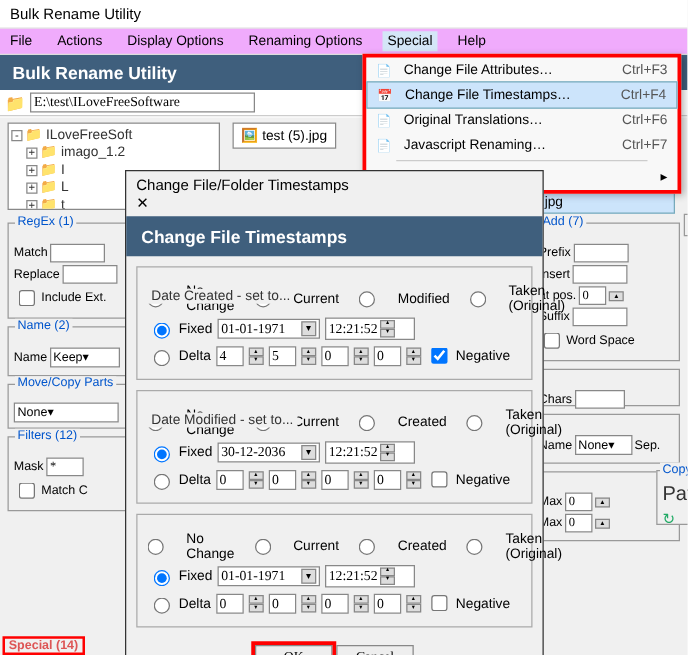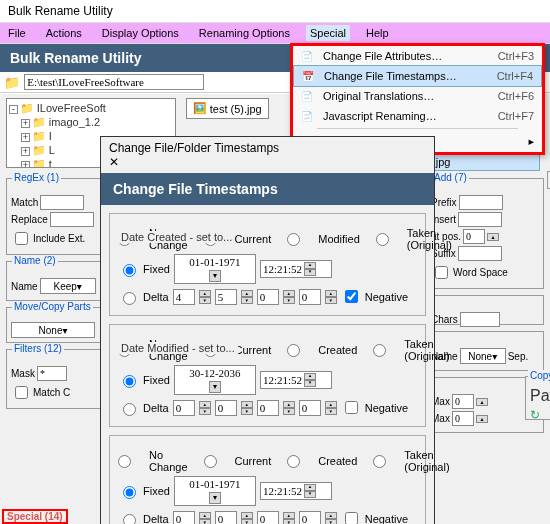--- a/index.html
+++ b/index.html
@@ -25,34 +25,34 @@
   .tree .pm { border:1px solid #888; width:9px; height:9px; display:inline-block; text-align:center; line-height:7px; font-size:9px; margin-right:2px; }
   .tree .fld { color:#e8b04e; }
   .listhdr { position:absolute; left:186px; top:4px; background:#fff; border:1px solid #888; padding:3px 6px; display:flex; align-items:center; gap:3px; font-size:11px; }
   .filesel { position:absolute; right:10px; top:12px; width:115px; font-size:11px; line-height:15px; }
   .filesel div { background:#cce4fb; border:1px solid #7ab; padding:0 3px; margin-bottom:-1px; white-space:nowrap; overflow:hidden; }
   .panel-stack { position:absolute; left:6px; top:84px; width:96px; }
   .gbox { border:1px solid #999; position:relative; margin-bottom:6px; padding:14px 4px 4px 4px; font-size:10px; background:#f0f0f0; }
   .gbox .ttl { position:absolute; top:-7px; left:5px; background:#f0f0f0; padding:0 2px; color:#0055cc; font-size:10px; }
   .gbox label { display:flex; align-items:center; gap:2px; margin:2px 0; }
   .gbox .tin { width:44px; border:1px solid #888; background:#fff; height:15px; font:10px Tahoma; }
-  .gbox .sel { border:1px solid #888; background:#fff; height:16px; display:flex; align-items:center; padding:0 2px; font-size:10px; justify-content:center; width:56px; }
+  .gbox .sel { border:1px solid #888; background:#fff; height:16px; display:flex; align-items:center; padding:0 2px; font-size:10px; justify-content:flex-start; width:56px; }
   .gbox .ud { display:inline-block; width:12px; height:8px; background:#ddd; border:1px solid #888; font-size:6px; text-align:center; line-height:6px; }
   .right-stack { position:absolute; right:6px; top:84px; width:118px; }
   
   .dlg { position:absolute; left:100px; top:136px; width:335px; background:#f0f0f0; border:1px solid #333; z-index:20; }
   .dlg .cap { display:flex; justify-content:space-between; padding:4px 8px; font-size:12px;flex-direction:column; }
   .dlg .hdr2 { background:#3f5f7d; color:#fff; font-weight:bold; font-size:14px; padding:8px 12px; }
   .section { border:1px solid #aaa; margin:8px; position:relative; padding:10px 8px 6px 8px; }
   .section .lbl { position:absolute; top:-7px; left:8px; background:#f0f0f0; padding:0 3px; font-size:11px; color:#333;margin-top:24px; }
   .radio-row { display:flex; gap:16px; align-items:center; flex-wrap:nowrap; font-size:11px; margin:3px 0; }
   .radio-row input[type=radio]{ margin:0 2px 0 0; }
   .date-row { display:flex; align-items:center; gap:4px; font-size:11px; margin:3px 0; }
   .field-box { border:1px solid #888; background:#fff; padding:1px 2px; display:flex; align-items:center; font:11px Tahoma; gap:2px; }
-  .field-box.date { width:82px; justify-content:space-between;flex-direction:column; }
+  .field-box.date { width:82px; justify-content:space-between; }
   .field-box.time { width:72px; }
   .dd { width:12px; height:12px; background:#ddd; border:1px solid #888; font-size:8px; text-align:center; line-height:10px; }
   .spin { display:flex; flex-direction:column; }
   .spin div { width:12px; height:7px; background:#ddd; border:1px solid #888; font-size:5px; line-height:4px; text-align:center; }
   .btn-row { text-align:center; padding:6px 0 10px 0; }
   .btn { border:1px solid #888; background:#eee; width:62px; height:20px; font:11px Tahoma; }
   .btn.hl { outline:3px solid red; }
   .special-tab { position:absolute; left:2px; bottom:0; border:2px solid red; background:#f0f0f0; font-size:10px; color:#d55; padding:0 3px; font-weight:bold; }
   .small { font-size:16px; color:#333; }
 </style>

